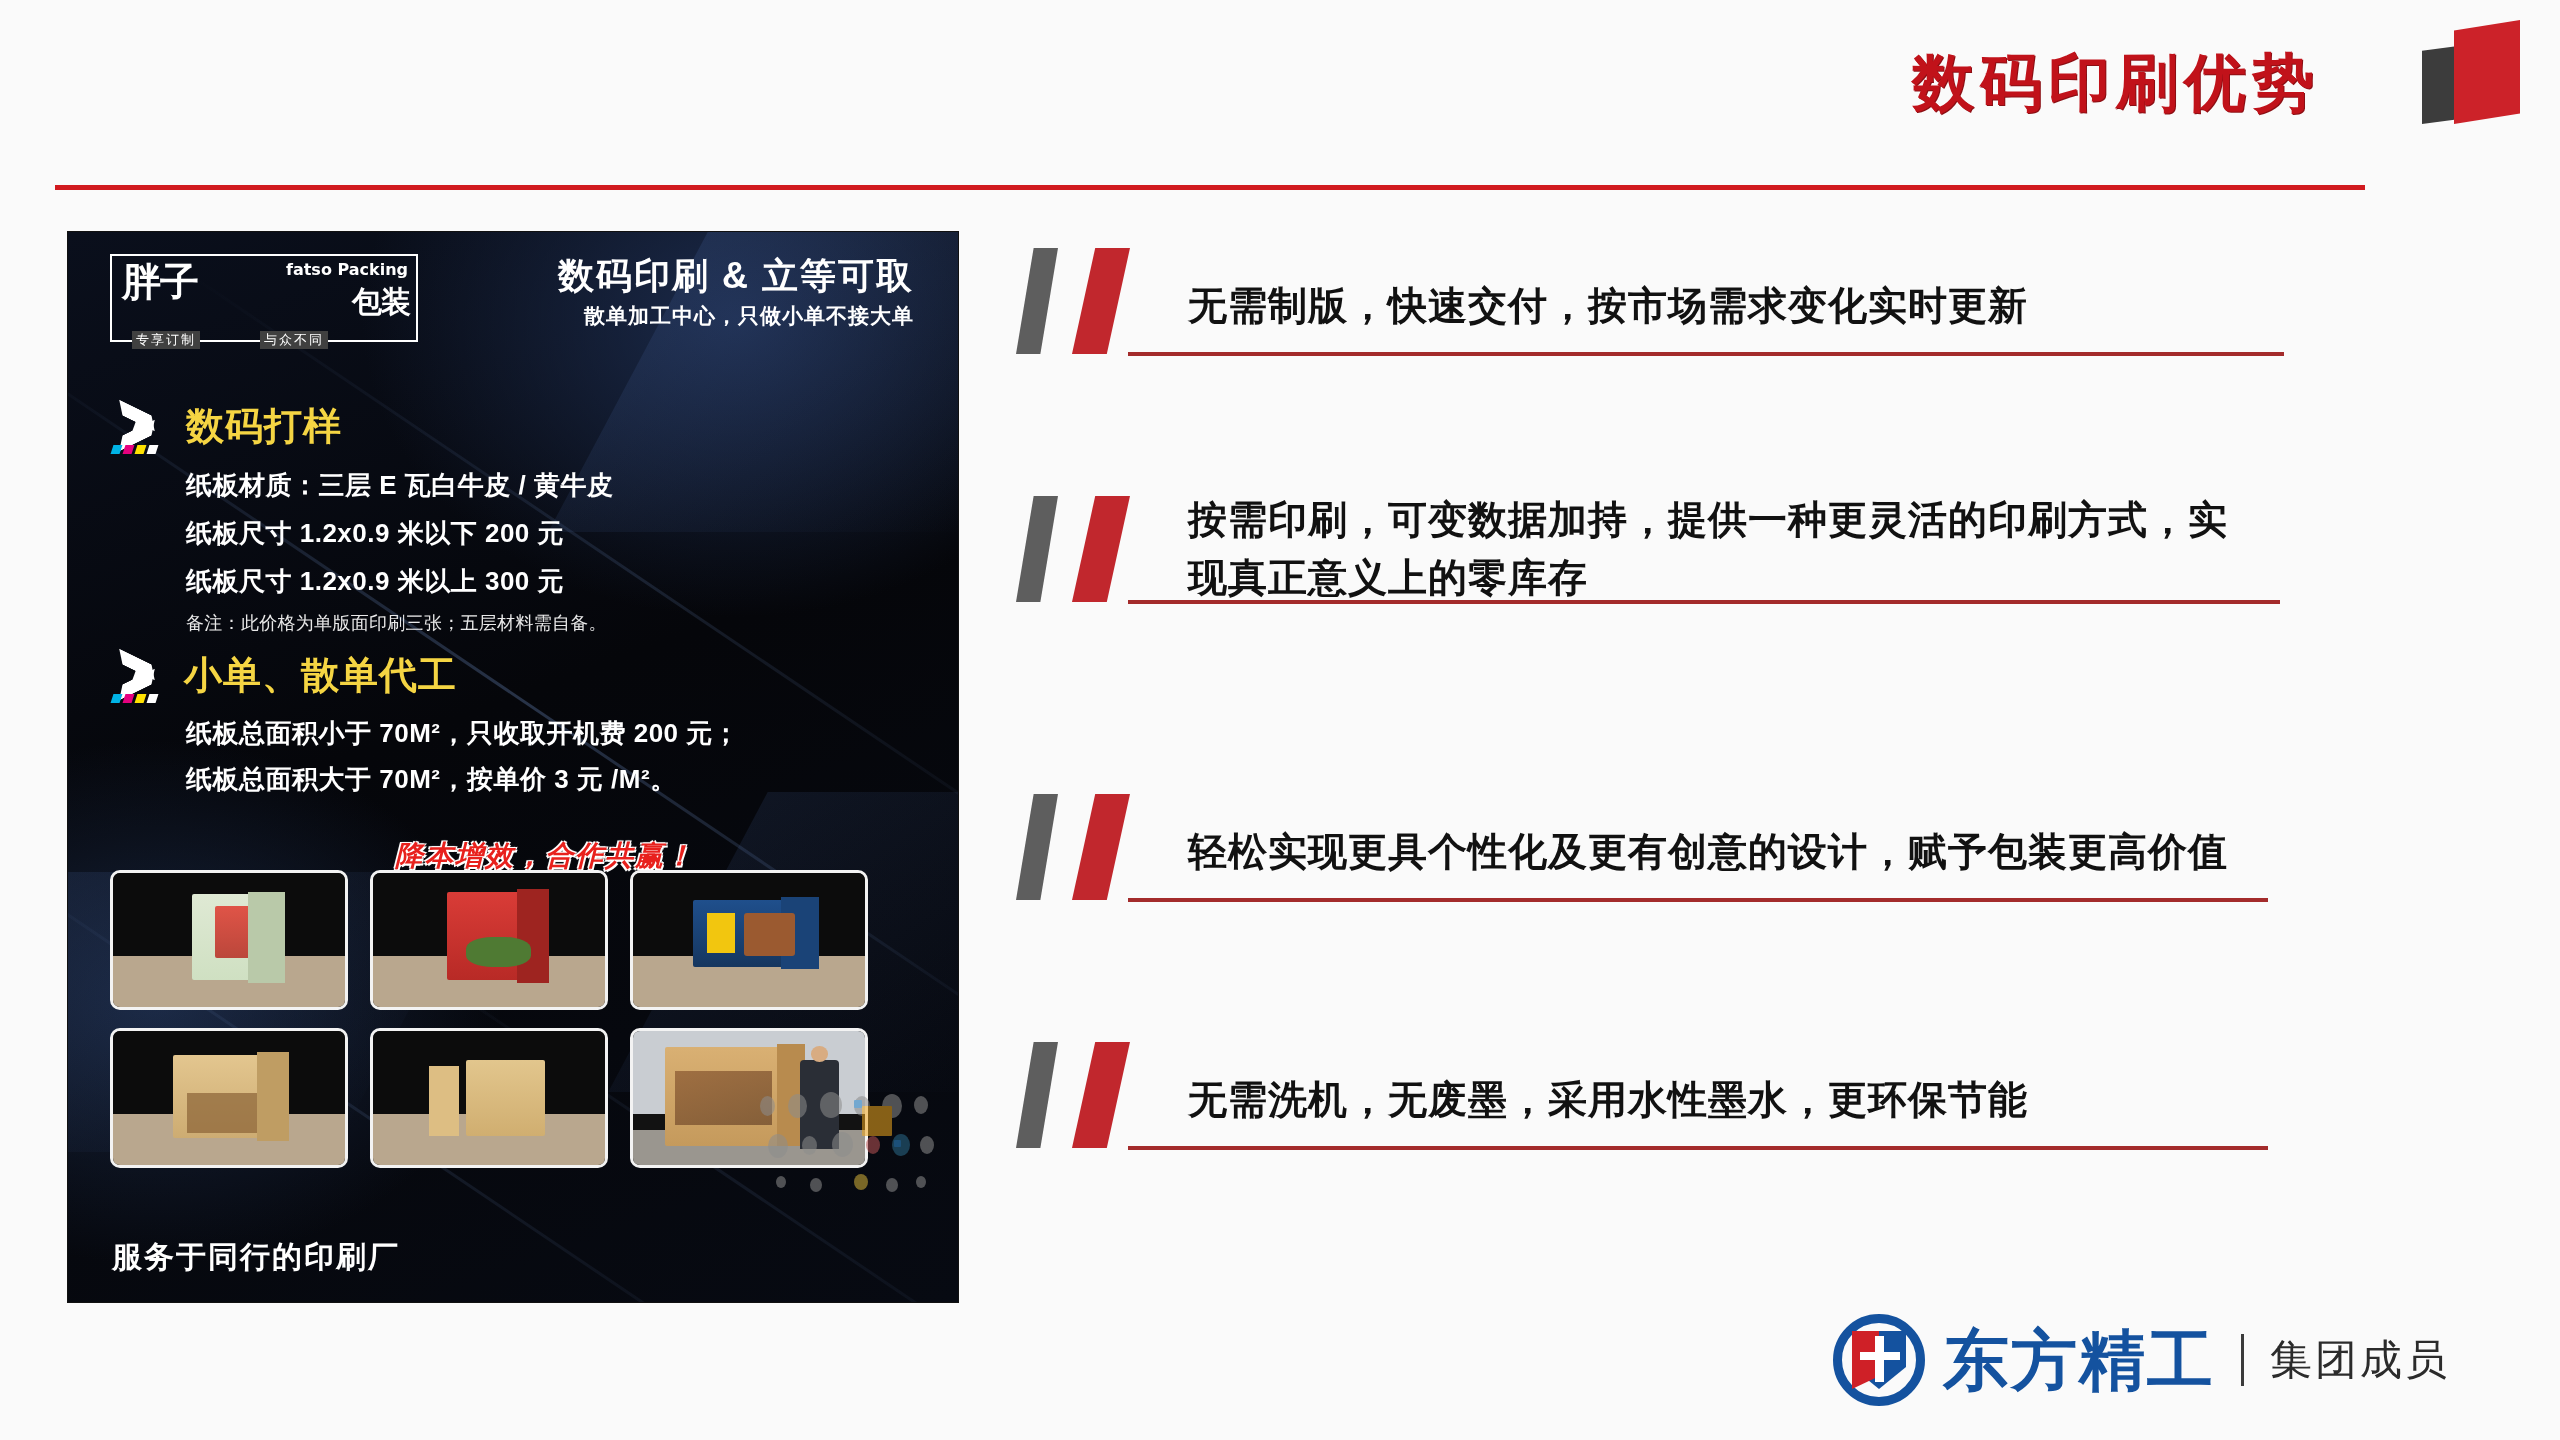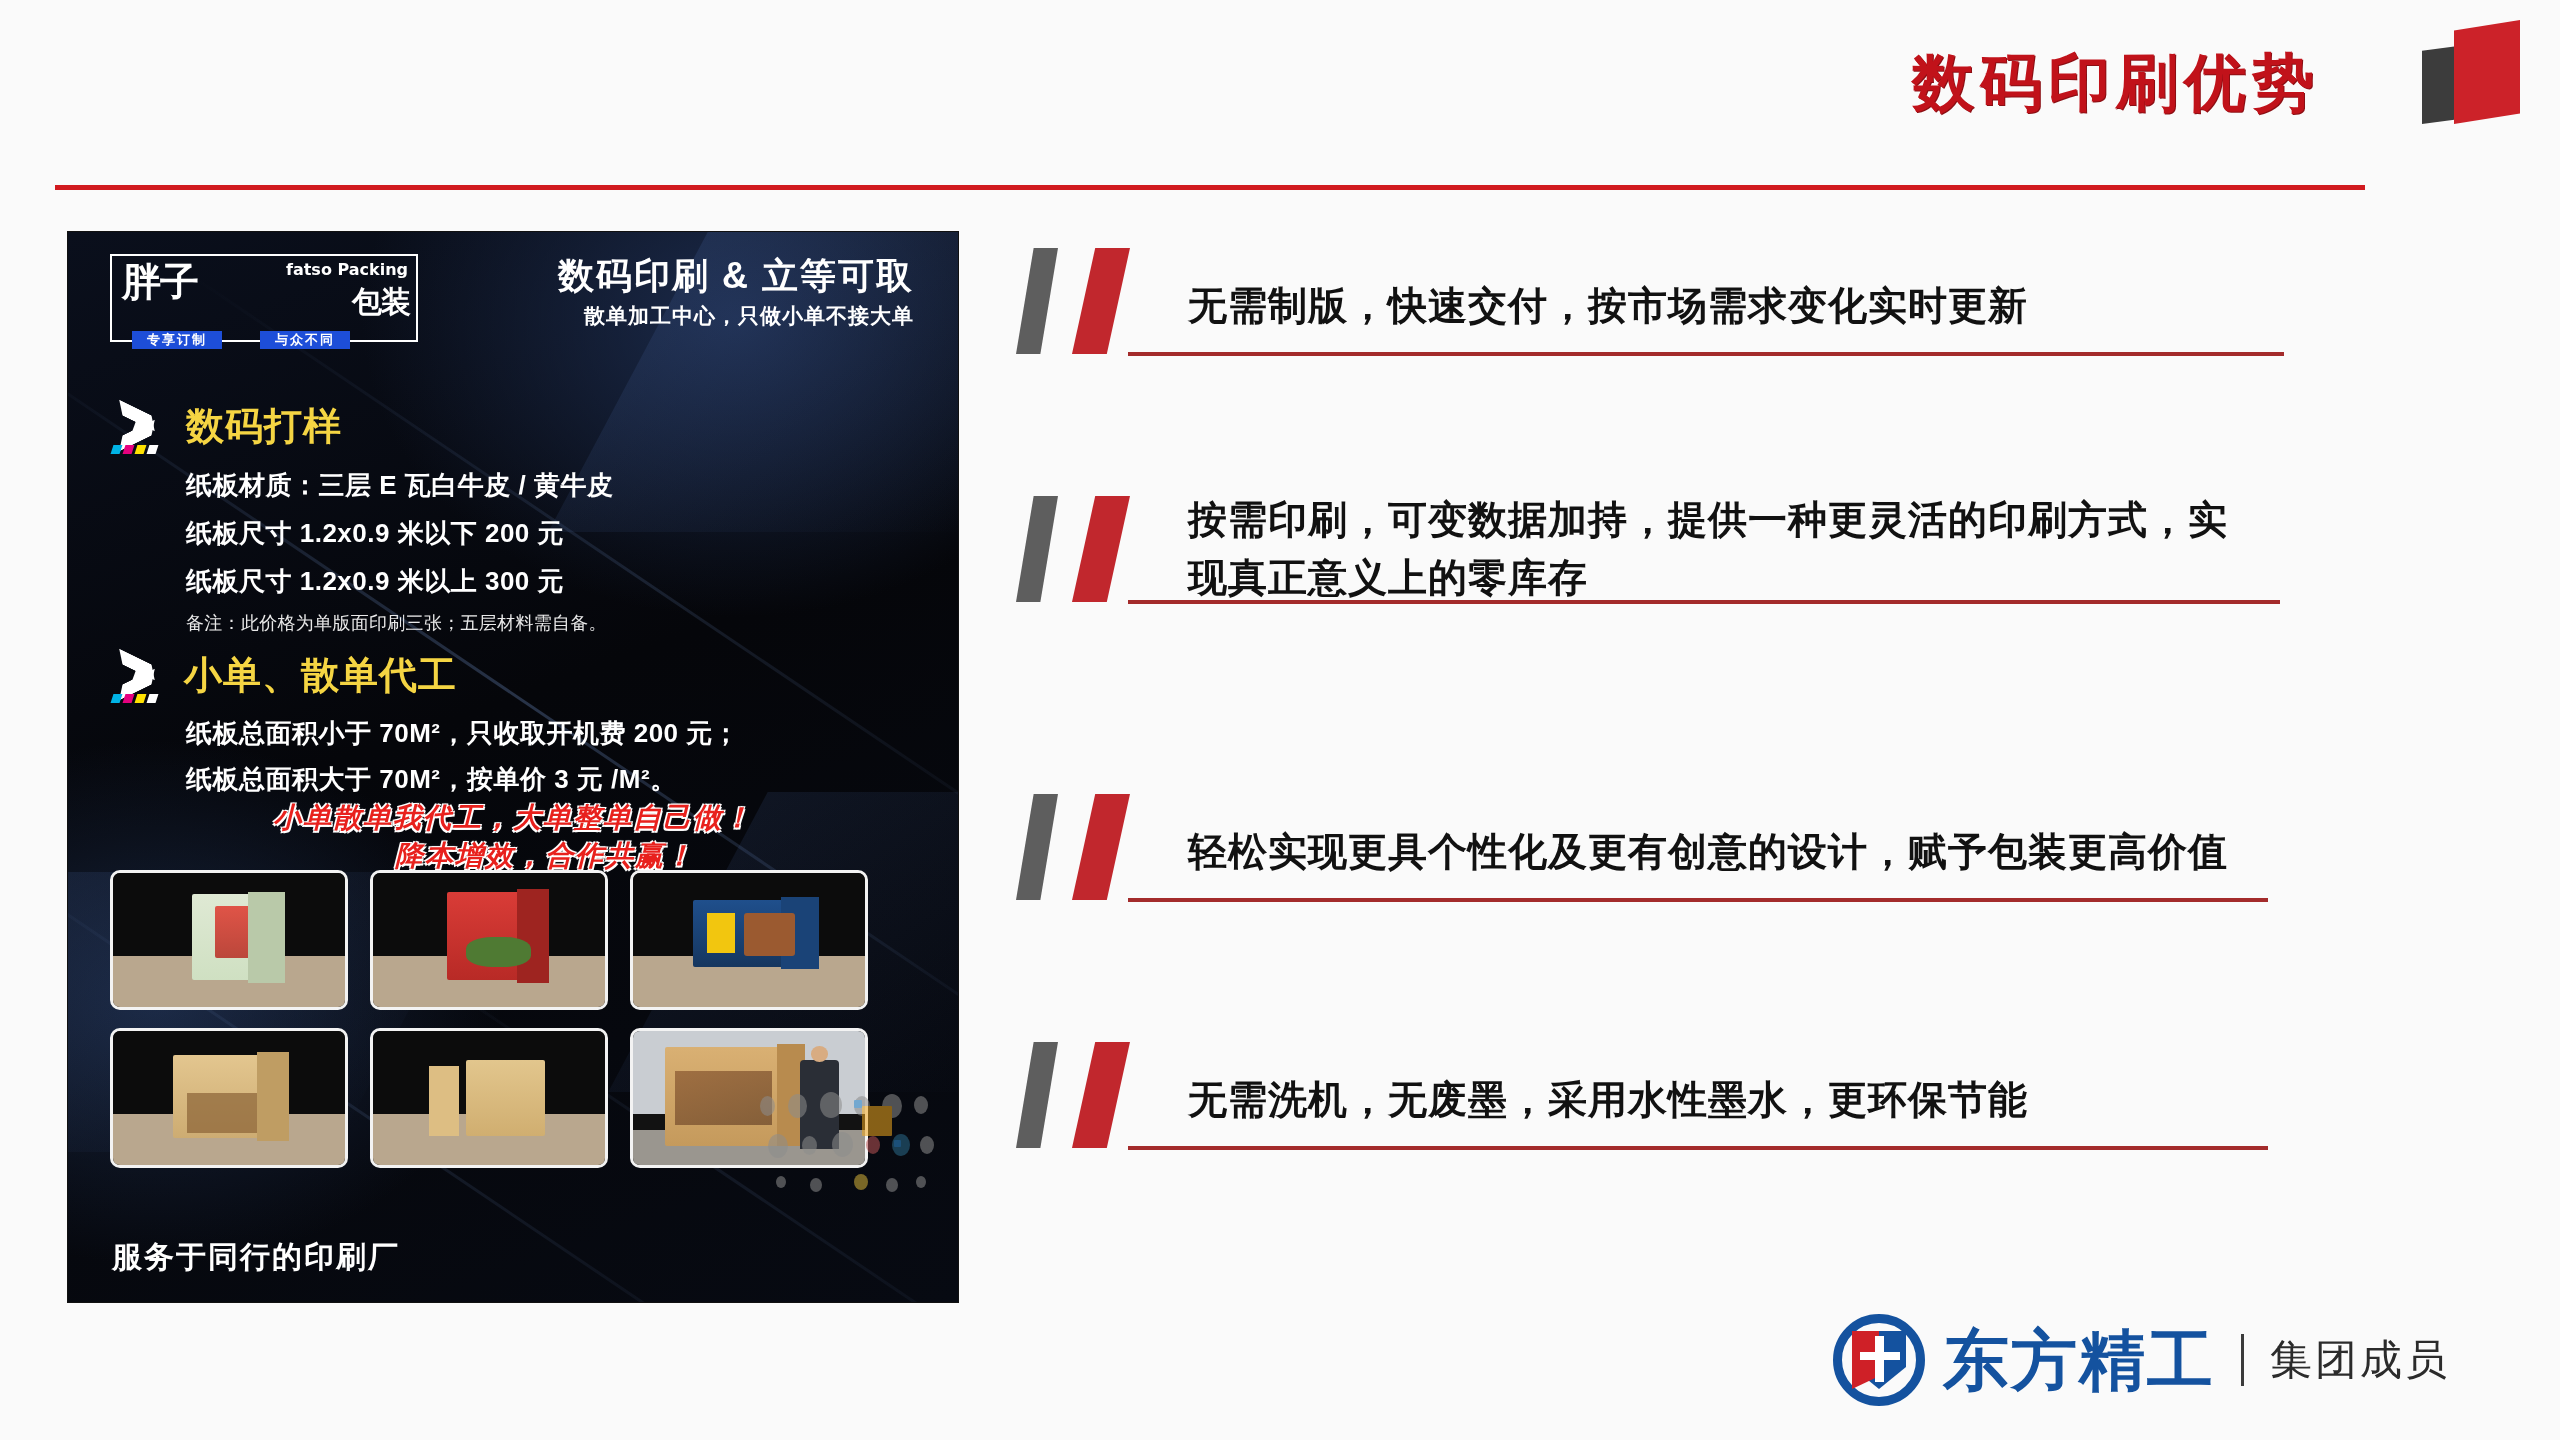--- a/index.html
+++ b/index.html
@@ -95,21 +95,21 @@
     position:absolute; right:8px; top:4px;
     font-size:16px; font-weight:700; color:#ffffff; letter-spacing:0px;
     font-family:"DejaVu Sans","Liberation Sans",sans-serif;
   }
   .fatso-pack {
     position:absolute; right:6px; top:26px;
     font-size:30px; font-weight:900; color:#ffffff; letter-spacing:-1px;
   }
   .fatso-sub-l, .fatso-sub-r {
     position:absolute; bottom:-9px; font-size:13px; color:#ffffff; letter-spacing:2px;
-    background:#1d4ed8; padding:0 15px; font-weight:700;
+    background:#404040; padding:0 4px; font-weight:400;
   }
   .fatso-sub-l { left:20px; }
   .fatso-sub-r { left:148px; }
 
   .poster-head-title {
     position:absolute; right:44px; top:20px;
     font-size:36px; font-weight:900; color:#ffffff; letter-spacing:2px;
     text-align:right; white-space:nowrap;
   }
   .poster-head-sub {
@@ -347,21 +347,20 @@
         <i></i>
         <i></i>
         <i></i>
         <i></i>
       </span>
   </div>
   <div class="sec-title" style="left:116px;top:424px;">小单、散单代工</div>
   <div class="sec-line" style="left:118px;top:488px;">纸板总面积小于 70M²，只收取开机费 200 元；</div>
   <div class="sec-line" style="left:118px;top:534px;">纸板总面积大于 70M²，按单价 3 元 /M²。</div>
 
-  <div class="slogan" style="top:566px;">小单散单我代工，大单整单自己做！</div>
   <div class="slogan" style="top:604px;margin-left:32px;">降本增效，合作共赢！</div>
 
   <div class="photo-grid">
     <div class="photo p1">
         <span class="wall"></span>
         <span class="floor"></span>
         <span class="box"></span>
         <span class="box2"></span>
       </div>
     <div class="photo p2">

